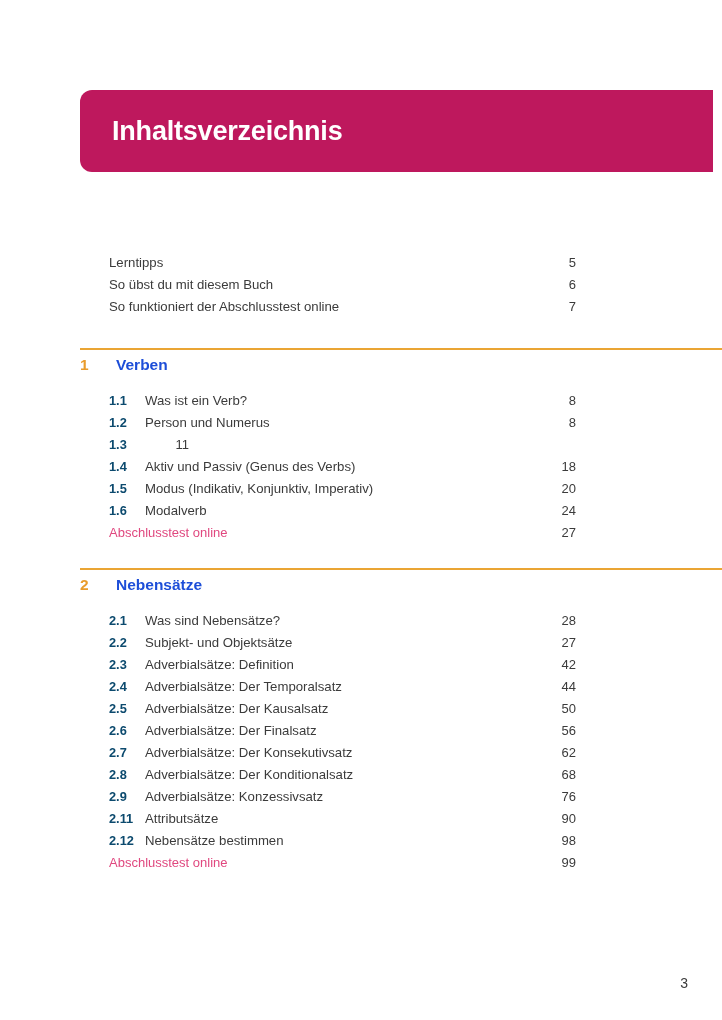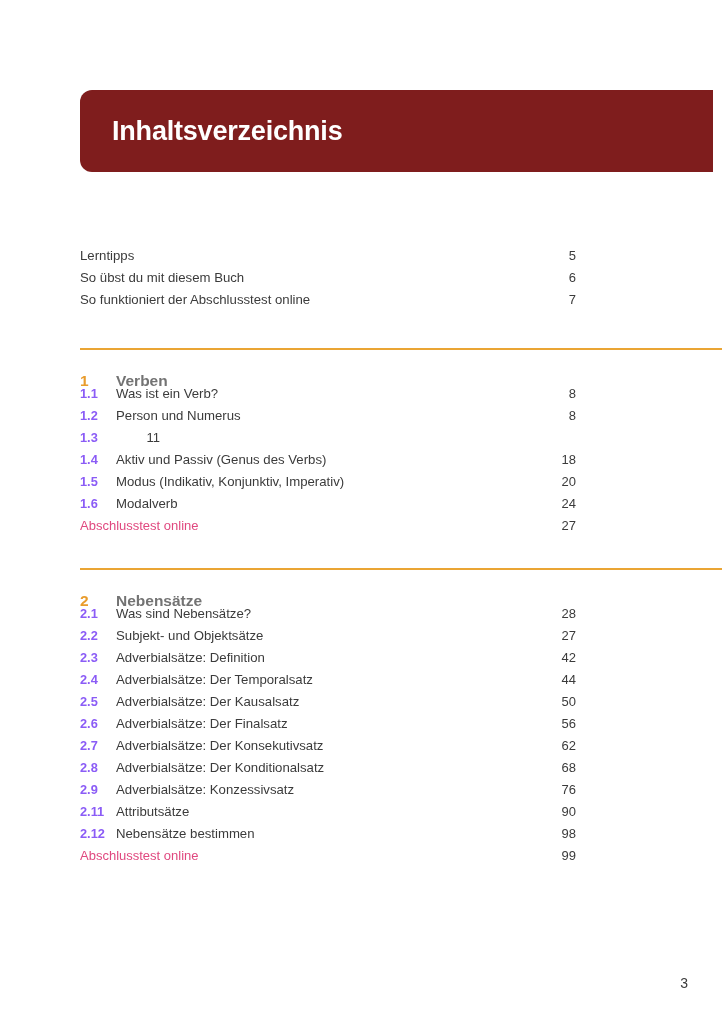--- a/index.html
+++ b/index.html
@@ -23,21 +23,21 @@
     background: #ffffff;
   }
 
   
   .title-banner {
     position: absolute;
     left: 80px;
     top: 90px;
     right: 9px;
     height: 82px;
-    background: #7f1d1d;
+    background: #be185d;
     border-radius: 12px 0 0 12px;
     display: flex;
     align-items: center;
   }
   .title-banner .title-text {
     color: #ffffff;
     font-size: 27px;
     font-weight: 700;
     letter-spacing: -0.2px;
     padding-left: 32px;
@@ -50,31 +50,32 @@
     top: 248px;
     width: 642px;
   }
 
   .intro-block {
     width: 496px;
   }
 
   .row {
     display: flex;
-    align-items: flex-start;
+    align-items: flex-end;
     height: 22px;
     font-size: 13.2px;
     color: #3b3b3b;
+    margin-left: 29px;
   }
   .row .num {
     width: 36px;
     flex: 0 0 36px;
     font-weight: 700;
     font-size: 12.8px;
-    color: #8b5cf6;
+    color: #0c4a6e;
   }
   .row .label {
     flex: 1 1 auto;
     white-space: nowrap;
   }
   .row .page-no {
     flex: 0 0 44px;
     text-align: right;
     font-size: 13px;
     color: #3b3b3b;
@@ -104,22 +105,21 @@
   .chapter-head .num {
     width: 36px;
     flex: 0 0 36px;
     font-weight: 700;
     font-size: 15.5px;
     color: #e99c2c;
   }
   .chapter-head .label {
     font-weight: 700;
     font-size: 15.5px;
-    color: #737373;
-    margin-top: 16px;
+    color: #1d4ed8;
   }
 
   .chapter-entries {
     width: 496px;
     padding-top: 4px;
   }
 
   .row.test .label {
     color: #e0487f;
     font-weight: 400;

